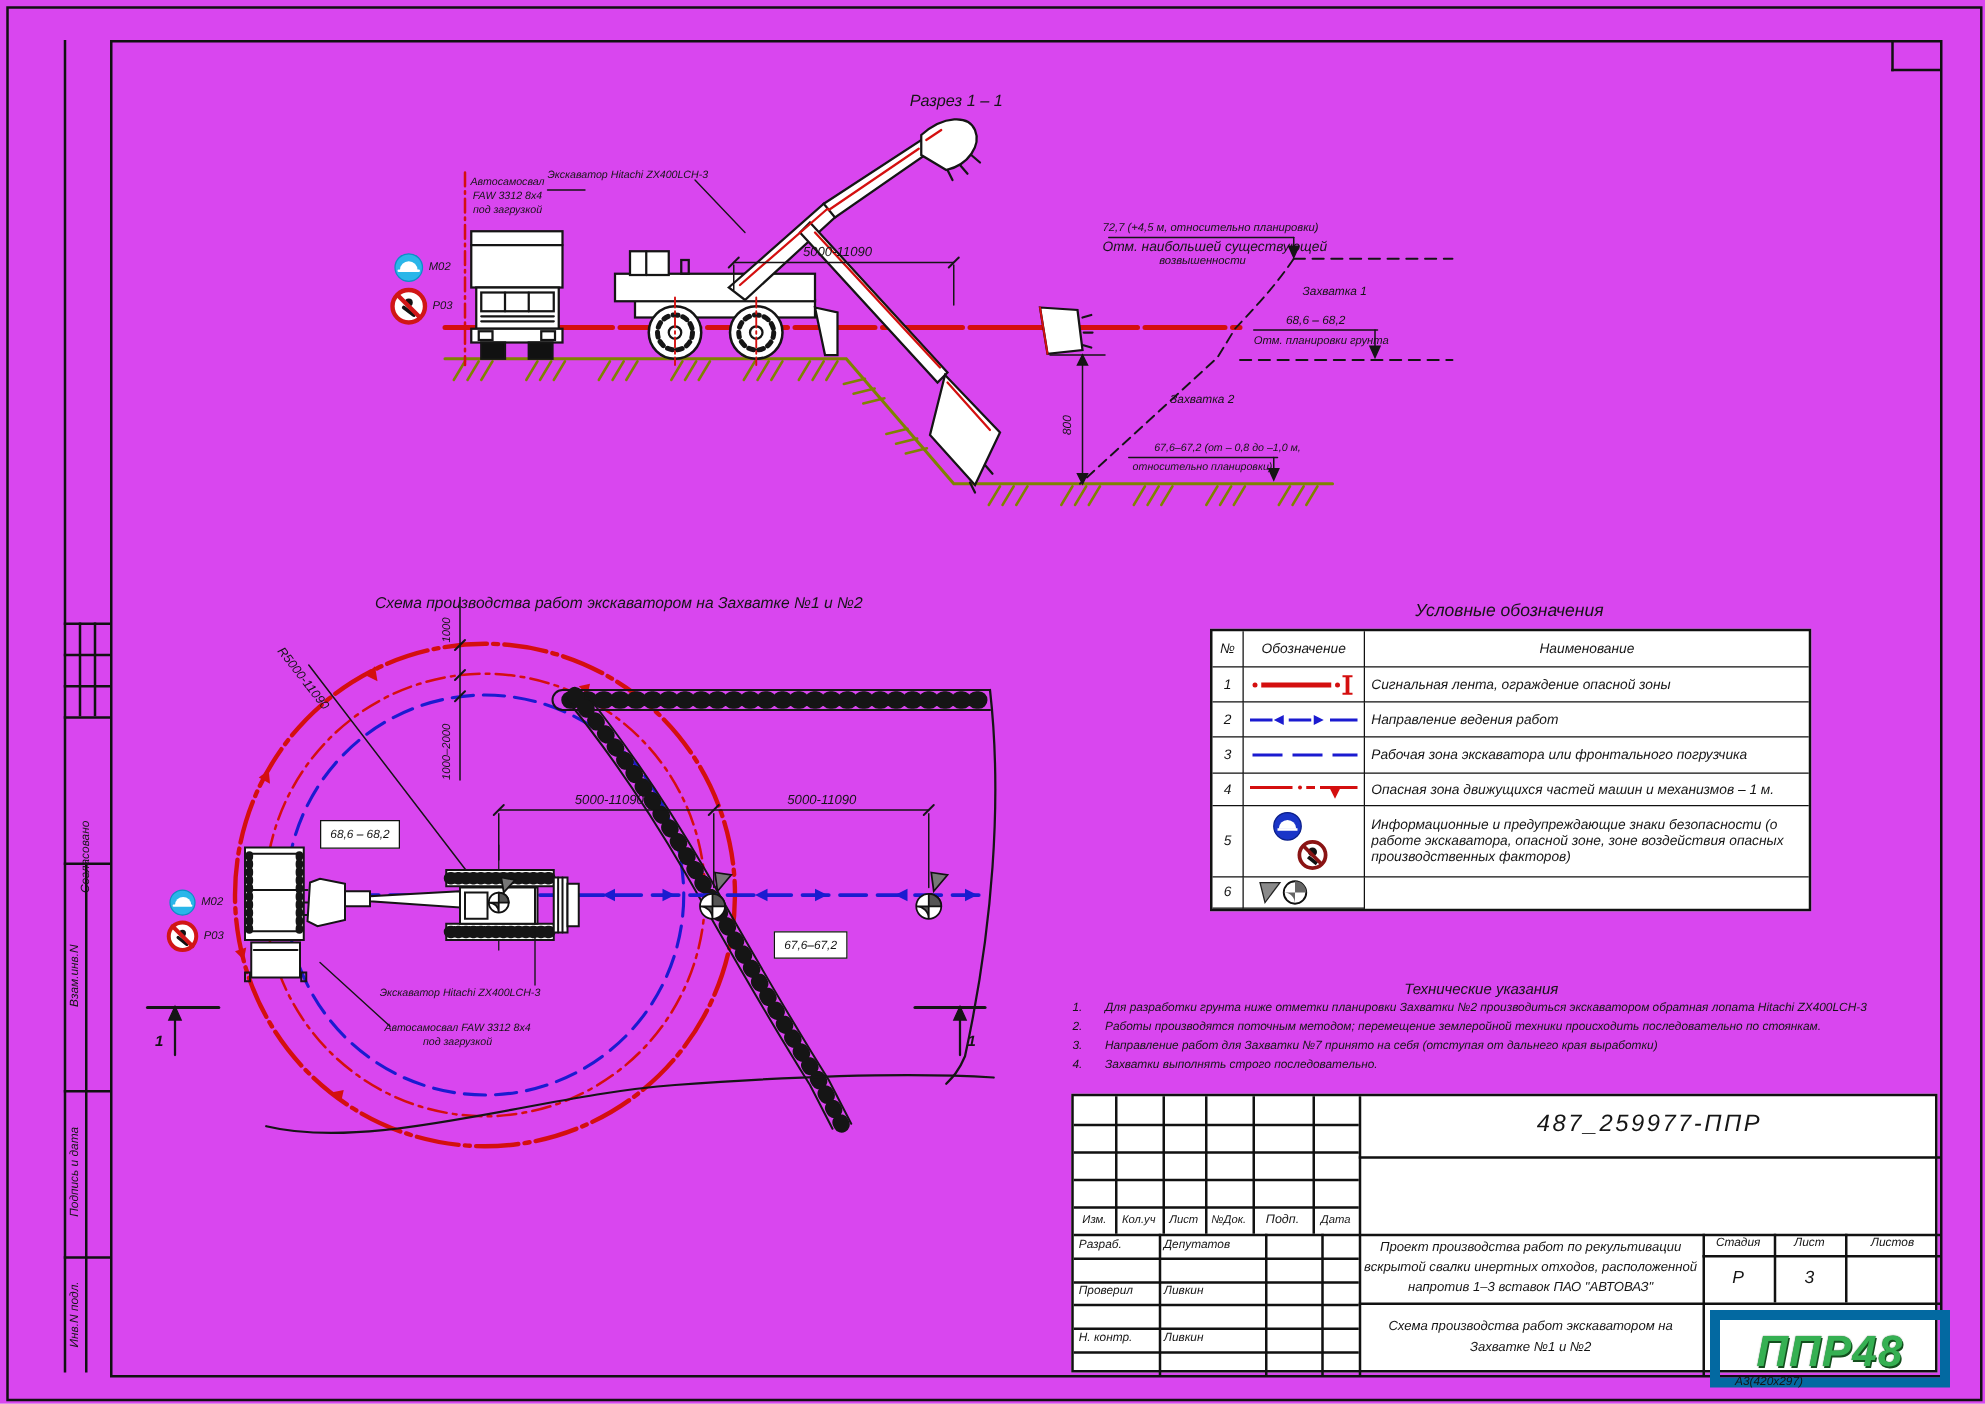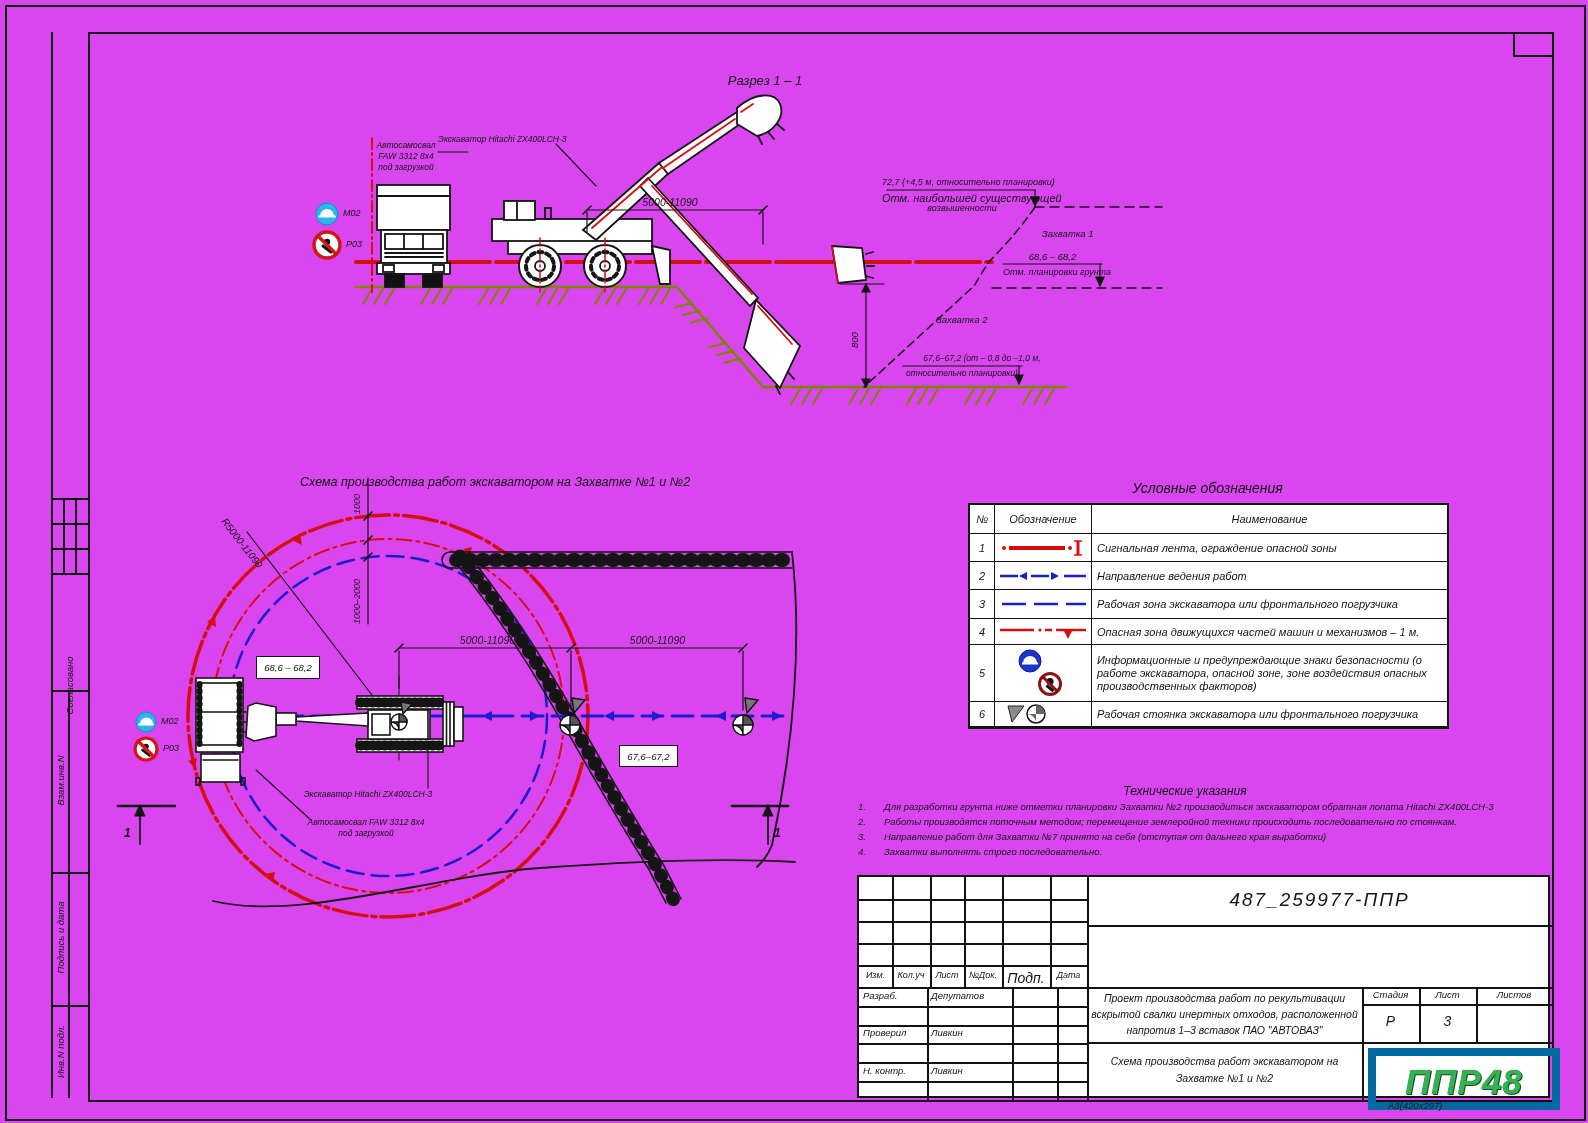--- a/index.html
+++ b/index.html
@@ -405,21 +405,20 @@
 
     <div>6</div>
     <div>
       <svg width="90" height="22">
           <polygon points="10,3 26,3 14,19" fill="#8a8a8a" stroke="#222"></polygon>
           <circle cx="38" cy="11" r="9" fill="#fff" stroke="#111" stroke-width="1.5"></circle>
           <path d="M38,11 L47,11 A9,9 0 0 0 38,2 Z" fill="#666"></path>
           <path d="M38,11 L29,11 A9,9 0 0 1 38,20 Z" fill="#666"></path>
         </svg>
     </div>
-    <div class="nm">Рабочая стоянка экскаватора или фронтального погрузчика</div>
   </div>
 
   <div class="t c" style="left:1020px;top:784px;width:330px;font-size:12px;">Технические указания</div>
   <div class="note-row" style="left:858px;top:801px;"><span class="nn">1.</span><span>Для разработки грунта ниже отметки планировки Захватки №2 производиться экскаватором обратная лопата Hitachi ZX400LCH-3</span></div>
   <div class="note-row" style="left:858px;top:816px;"><span class="nn">2.</span><span>Работы производятся поточным методом; перемещение землеройной техники происходить последовательно по стоянкам.</span></div>
   <div class="note-row" style="left:858px;top:831px;"><span class="nn">3.</span><span>Направление работ для Захватки №7 принято на себя (отступая от дальнего края выработки)</span></div>
   <div class="note-row" style="left:858px;top:846px;"><span class="nn">4.</span><span>Захватки выполнять строго последовательно.</span></div>
 
   <div id="stamp">
 
@@ -449,21 +448,21 @@
     <div class="hl" style="left:0;top:166px;width:228px;"></div>
     <div class="hl" style="left:0;top:185px;width:228px;"></div>
     <div class="hl" style="left:0;top:204px;width:228px;"></div>
     <div class="hl" style="left:503px;top:127px;width:190px;"></div>
     <div class="hl" style="left:228px;top:165px;width:465px;"></div>
 
     <div class="stxt c" style="left:0;top:93px;width:33px;font-size:9px;">Изм.</div>
     <div class="stxt c" style="left:33px;top:93px;width:38px;font-size:9px;">Кол.уч</div>
     <div class="stxt c" style="left:71px;top:93px;width:34px;font-size:9px;">Лист</div>
     <div class="stxt c" style="left:105px;top:93px;width:38px;font-size:9px;">№Док.</div>
-    <div class="stxt c" style="left:143px;top:93px;width:48px;font-size:14px;font-style:italic;">Подп.</div>
+    <div class="stxt c" style="left:143px;top:93px;width:48px;font-size:10px;font-style:italic;">Подп.</div>
     <div class="stxt c" style="left:191px;top:93px;width:37px;font-size:9px;">Дата</div>
 
     <div class="stxt c" style="left:228px;top:12px;width:465px;font-size:19px;letter-spacing:2px;">487_259977-ППР</div>
 
     <div class="stxt" style="left:4px;top:113px;font-size:9.5px;">Разраб.</div>
     <div class="stxt" style="left:72px;top:113px;font-size:9.5px;">Депутатов</div>
     <div class="stxt" style="left:4px;top:150px;font-size:9.5px;">Проверил</div>
     <div class="stxt" style="left:72px;top:150px;font-size:9.5px;">Ливкин</div>
     <div class="stxt" style="left:4px;top:188px;font-size:9.5px;">Н. контр.</div>
     <div class="stxt" style="left:72px;top:188px;font-size:9.5px;">Ливкин</div>

